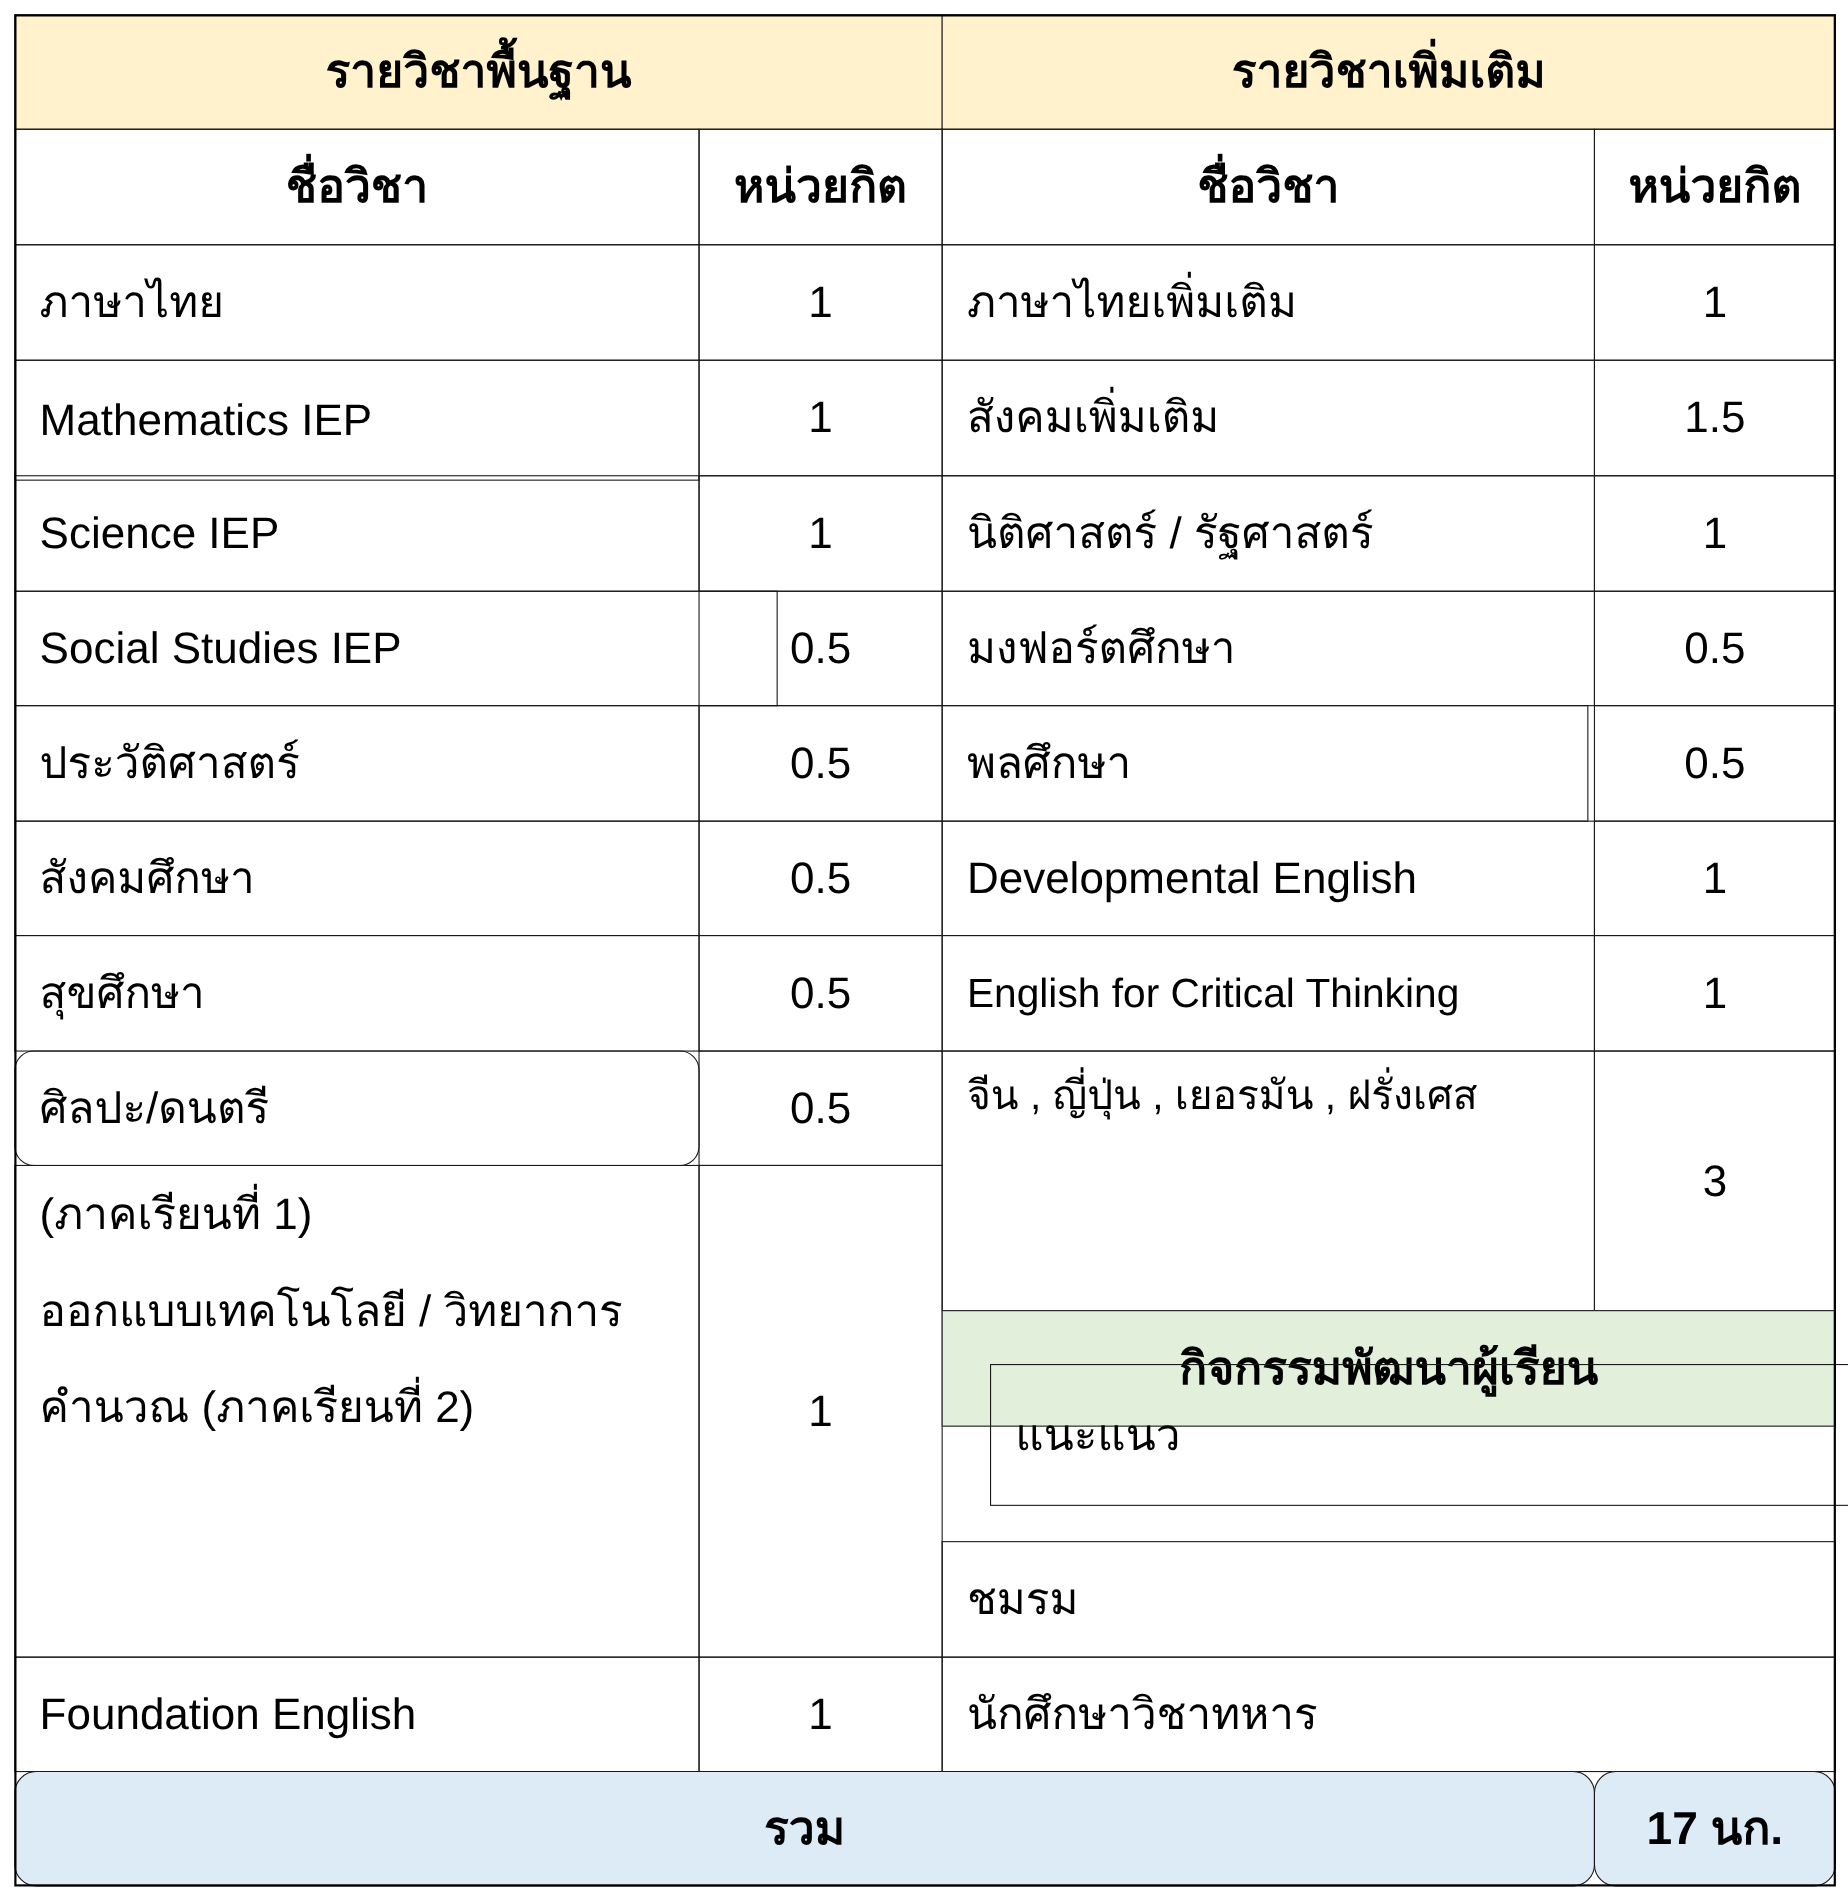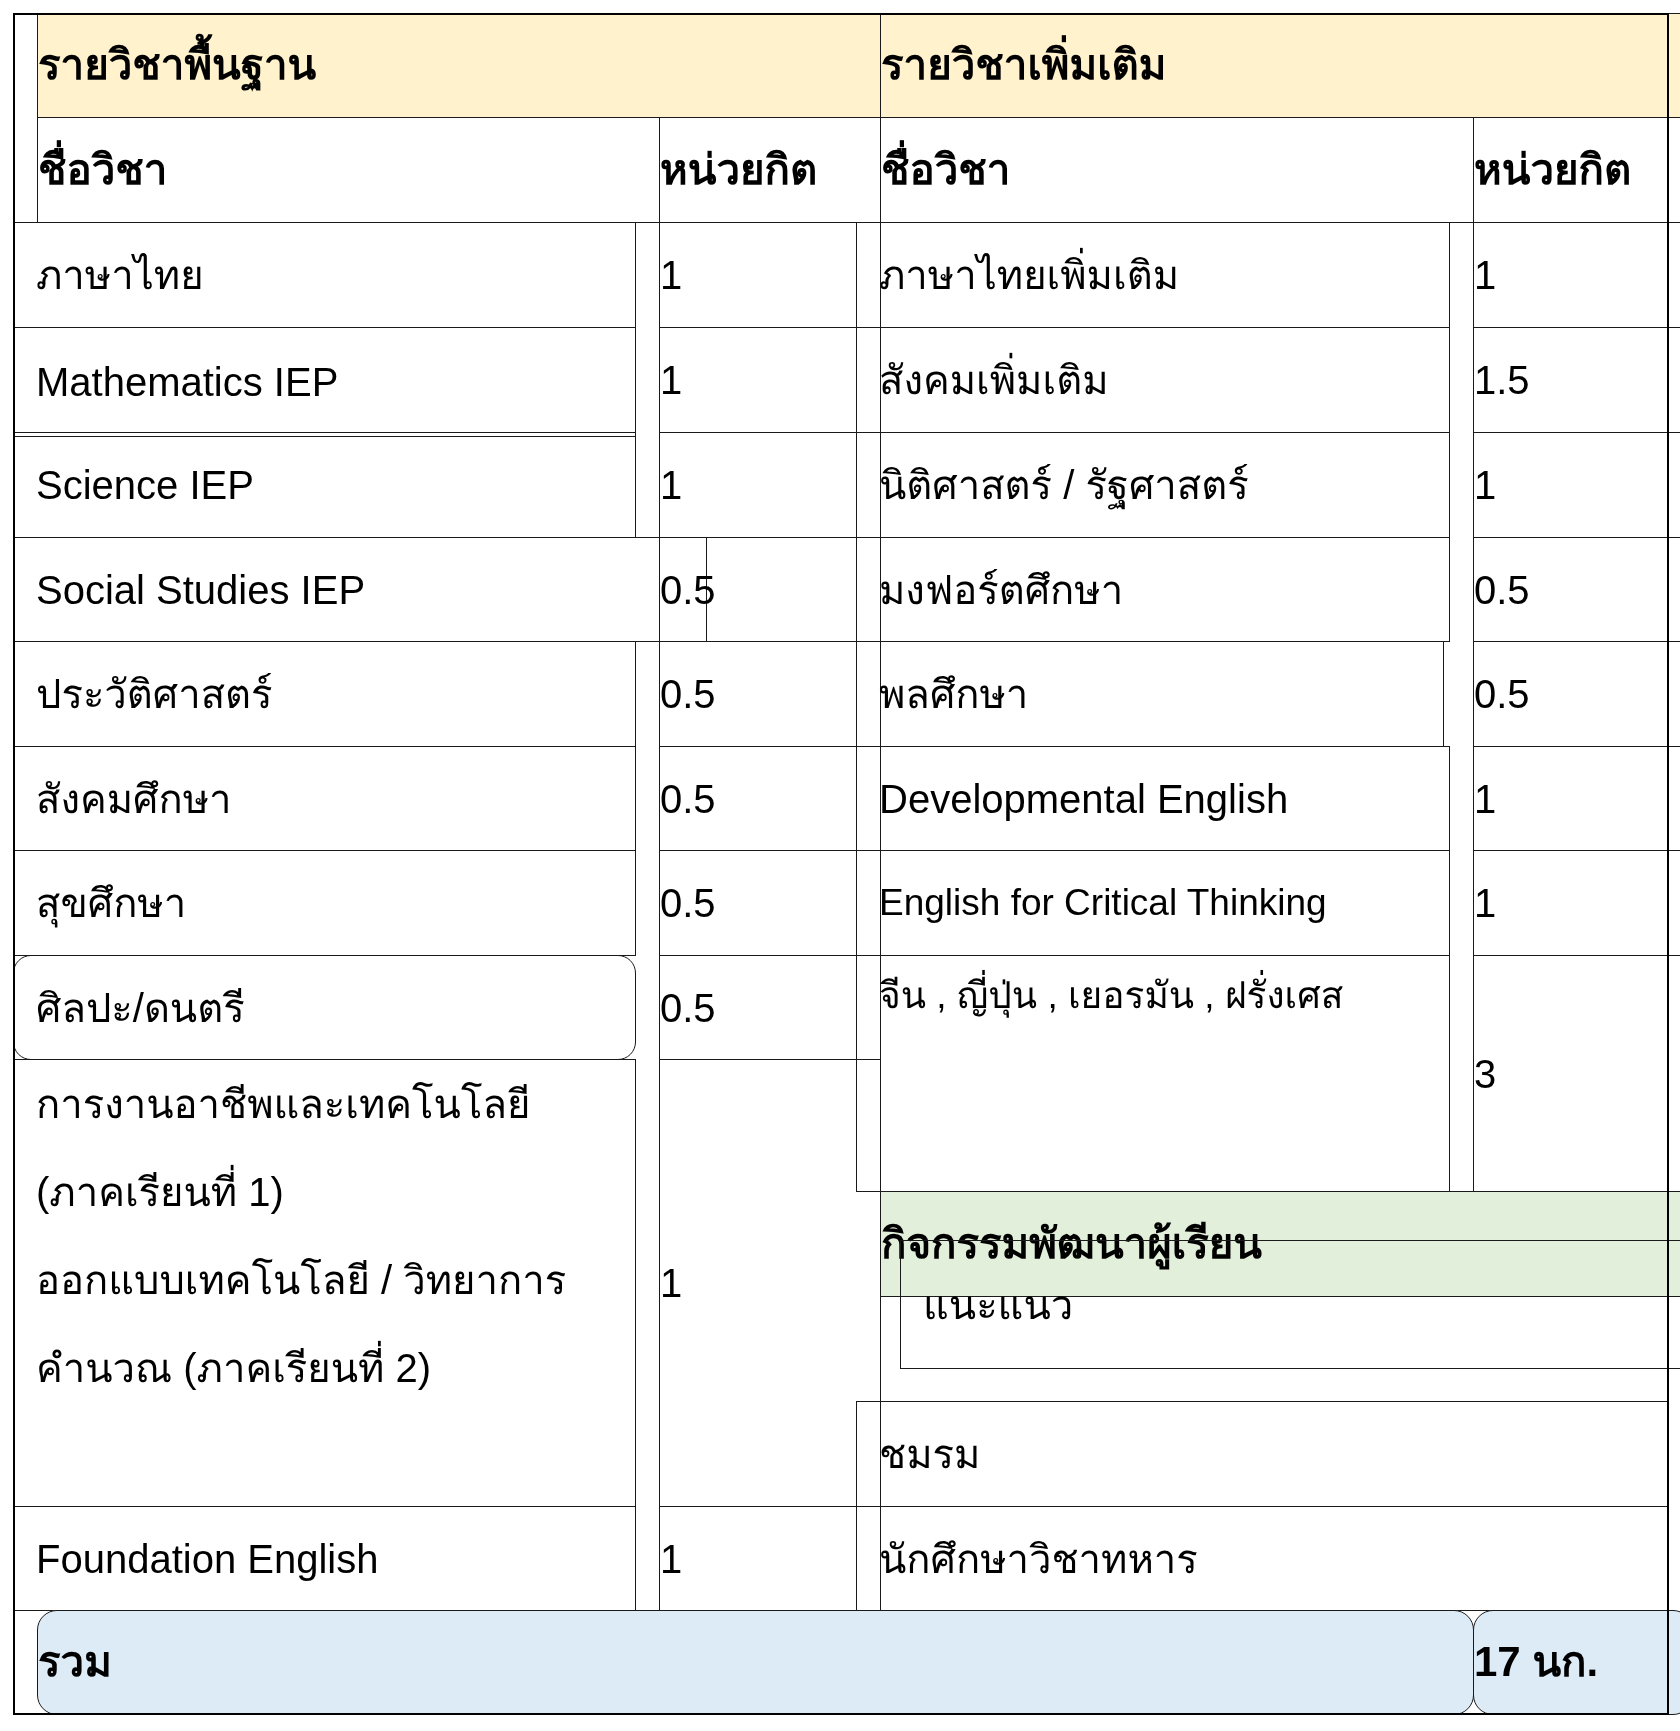--- a/index.html
+++ b/index.html
@@ -1,21 +1,21 @@
 <!DOCTYPE html>
 <html><head>
 <meta charset="utf-8">
 <style>
   html, body { margin: 0; padding: 0; background: #ffffff; }
   body { width: 1680px; height: 1731px; position: relative; overflow: hidden;
          font-family: "Liberation Sans", "DejaVu Sans", sans-serif; color: #000; }
   .cell { position: absolute; box-sizing: border-box; border: 1.5px solid #1a1a1a;
           display: flex; align-items: center; overflow: hidden; }
   .cell.left { justify-content: flex-start; padding-left: 22px; }
-  .cell.center { justify-content: flex-start; margin-left: 24px; }
+  .cell.center { justify-content: center; }
   .txt { font-size: 40px; line-height: 1.2; white-space: nowrap; }
   .bold { font-weight: bold; font-size: 42px; }
   .hdr-yellow { background: #FFF2CC; }
   .hdr-green { background: #E2EFDA; }
   .hdr-blue { background: #DDEBF7; border-radius: 20px; }
   .multi { flex-direction: column; align-items: flex-start; justify-content: center; }
   .multi .line { font-size: 40px; line-height: 88px; white-space: nowrap; }
   .multi2 { flex-direction: column; align-items: flex-start; justify-content: center; }
   .multi2 .line { font-size: 40px; line-height: 80px; white-space: nowrap; }
   .outer { position: absolute; left: 13px; top: 13px; width: 1656px; height: 1702px;
@@ -105,21 +105,20 @@
   <div>
     <div class="cell left" style="left:13px;top:955px;width:623px;height:105px;border-radius:18px;">
         <span class="txt">ศิลปะ/ดนตรี</span>
       </div>
     <div class="cell center" style="left:635px;top:955px;width:222px;height:105px;">
         <span class="txt">0.5</span>
       </div>
   </div>
   <div>
     <div class="cell left multi" style="left:13px;top:1059px;width:623px;height:448px;padding-left:22px;">
-      <span class="line">การงานอาชีพและเทคโนโลยี</span>
       <span class="line">(ภาคเรียนที่ 1)</span>
       <span class="line">ออกแบบเทคโนโลยี / วิทยาการ</span>
       <span class="line">คำนวณ (ภาคเรียนที่ 2)</span>
     </div>
     <div class="cell center" style="left:635px;top:1059px;width:222px;height:448px;">
         <span class="txt">1</span>
       </div>
   </div>
   <div>
     <div class="cell left" style="left:13px;top:1506px;width:623px;height:105px;">

